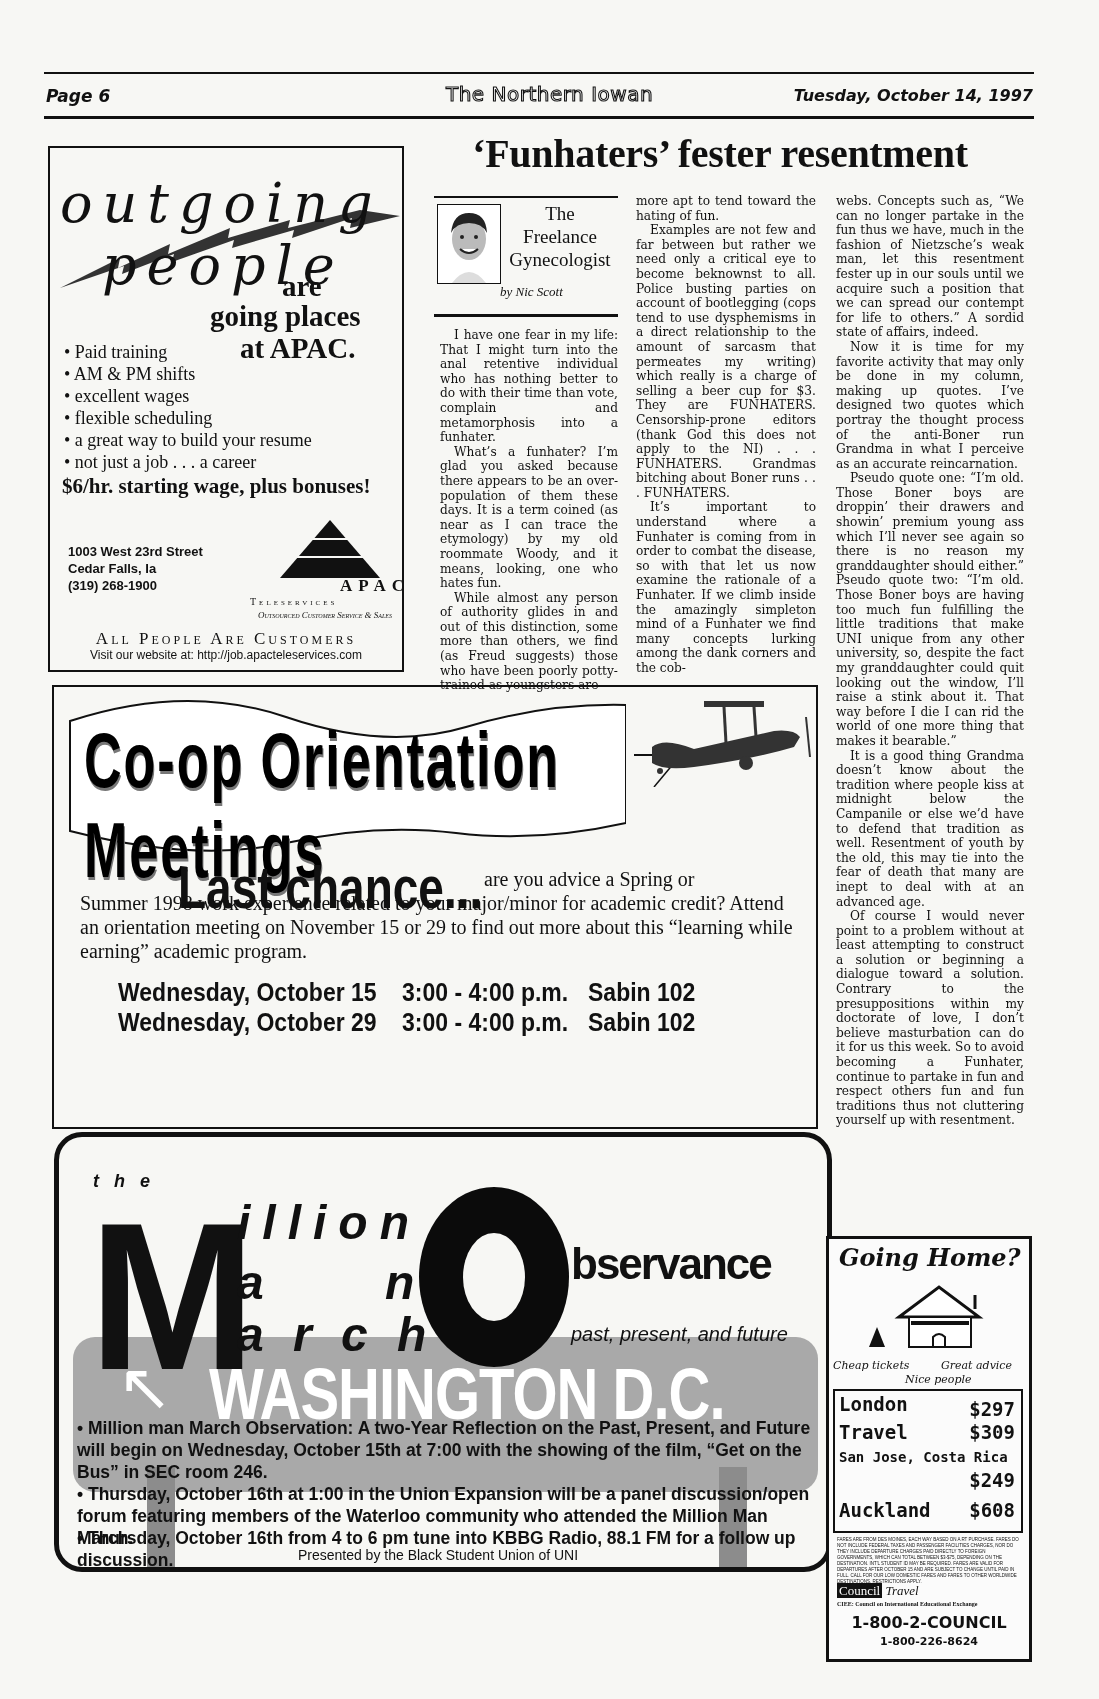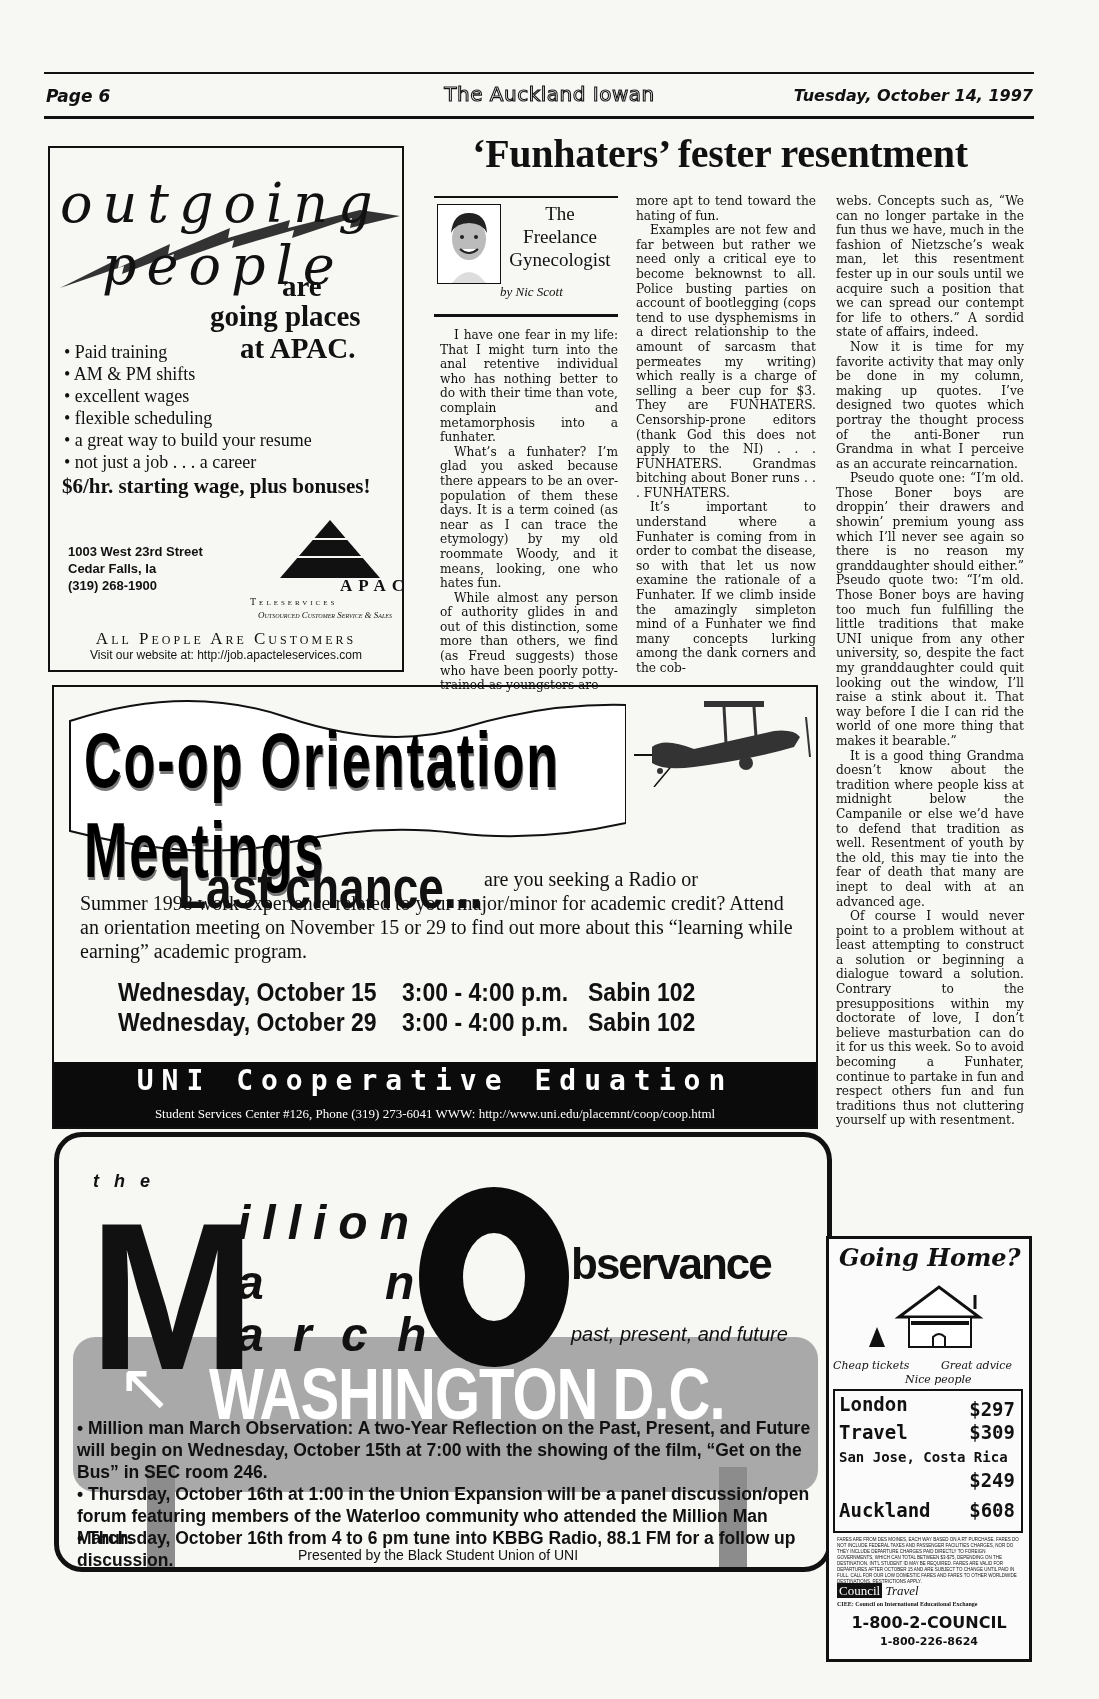--- a/index.html
+++ b/index.html
@@ -52,21 +52,21 @@
   .travel{left:826px;top:1236px;width:200px;height:420px;border:3px solid #111;background:#fbfbfb;}
   .city{left:4px;font-family:"DejaVu Sans Mono",monospace;font-weight:bold;font-size:19px;}
   .price{right:6px;font-family:"DejaVu Sans Mono",monospace;font-weight:bold;font-size:19px;}
   .fine{left:8px;top:298px;width:184px;font-family:"Liberation Sans",sans-serif;font-size:4.5px;line-height:6px;text-transform:uppercase;}
 </style>
 </head>
 <body>
 
 <div class="rule" style="top:72px;height:2px;"></div>
 <div class="abs mast-page">Page 6</div>
-<div class="abs mast-title">The Auckland Iowan</div>
+<div class="abs mast-title">The Northern Iowan</div>
 <div class="abs mast-date">Tuesday, October 14, 1997</div>
 <div class="rule" style="top:116px;height:3px;"></div>
 
 <div class="abs apac">
   <svg class="abs bolt" viewBox="0 0 340 80">
     <polygon points="0,78 60,48 58,58 110,34 108,44 170,18 168,28 230,10 228,18 300,0 340,6 290,18 292,8 232,28 234,20 172,38 174,30 112,52 114,44 62,64 64,56" fill="#333"></polygon>
   </svg>
   <div class="abs script" style="left:10px;top:24px;">outgoing</div>
   <div class="abs script" style="left:52px;top:86px;">people</div>
   <div class="abs big" style="left:232px;top:122px;">are</div>
@@ -145,32 +145,28 @@
     <line x1="20" y1="90" x2="40" y2="66" stroke="#111" stroke-width="1.5"></line>
     <path d="M18 50 Q30 40 60 52 L140 34 Q160 32 166 40 L160 50 Q120 62 60 70 Q30 74 18 66Z" fill="#333"></path>
     <rect x="70" y="4" width="60" height="6" fill="#333"></rect>
     <line x1="90" y1="10" x2="92" y2="46" stroke="#333" stroke-width="3"></line>
     <line x1="120" y1="10" x2="122" y2="40" stroke="#333" stroke-width="3"></line>
     <line x1="172" y1="20" x2="176" y2="60" stroke="#333" stroke-width="2"></line>
     <circle cx="112" cy="66" r="7" fill="#333"></circle>
     <circle cx="26" cy="74" r="3" fill="#333"></circle>
   </svg>
   <div class="abs last">Last chance...</div>
-  <div class="abs coop-body" style="left:430px;top:180px;width:320px;">are you seeking a Radio or</div>
+  <div class="abs coop-body" style="left:430px;top:180px;width:320px;">are you advice a Spring or</div>
   <div class="abs coop-body" style="top:204px;">Summer 1998 work experience related to your major/minor for academic credit?  Attend an orientation meeting on November 15 or 29 to find out more about this “learning while earning” academic program.</div>
   <div class="abs sched" style="left:64px;top:290px;">Wednesday, October 15</div>
   <div class="abs sched" style="left:348px;top:290px;">3:00 - 4:00 p.m.</div>
   <div class="abs sched" style="left:534px;top:290px;">Sabin 102</div>
   <div class="abs sched" style="left:64px;top:320px;">Wednesday, October 29</div>
   <div class="abs sched" style="left:348px;top:320px;">3:00 - 4:00 p.m.</div>
   <div class="abs sched" style="left:534px;top:320px;">Sabin 102</div>
-  <div class="abs coop-footer">
-    <div class="abs t1">UNI Cooperative Eduation</div>
-    <div class="abs t2">Student Services Center #126, Phone (319) 273-6041  WWW:  http://www.uni.edu/placemnt/coop/coop.html</div>
-  </div>
 </div>
 
 <div class="abs mmm">
   <div class="abs sign"></div>
   <div class="abs post" style="left:88px;"></div>
   <div class="abs post" style="left:660px;"></div>
   <div class="abs mmm-sans" style="left:34px;top:34px;font-size:18px;white-space:pre;">t   h   e</div>
   <div class="abs" style="left:30px;top:60px;font-family:'Liberation Sans',sans-serif;font-weight:bold;font-size:200px;line-height:200px;transform:scaleY(1.05);">M</div>
   <div class="abs mmm-sans" style="left:178px;top:58px;font-size:48px;letter-spacing:12px;text-align:right;">illion</div>
   <div class="abs mmm-sans" style="left:178px;top:118px;font-size:48px;">a</div>

